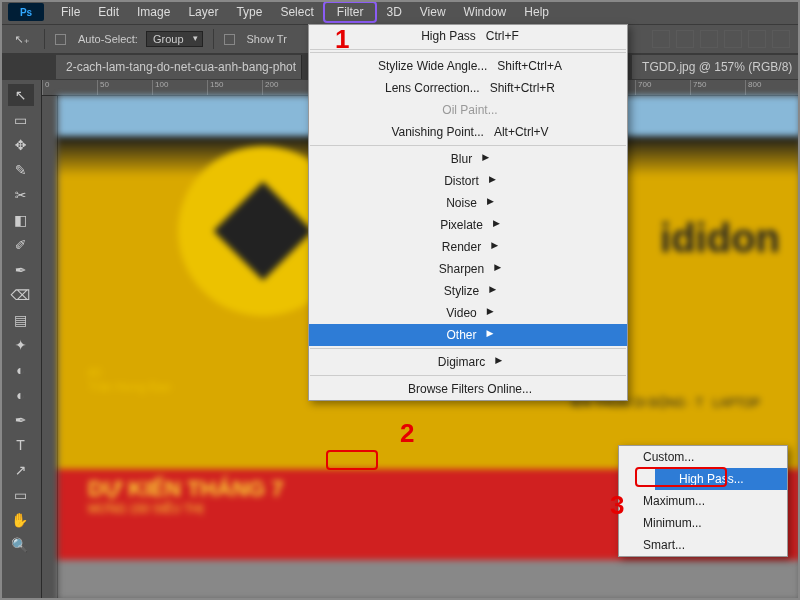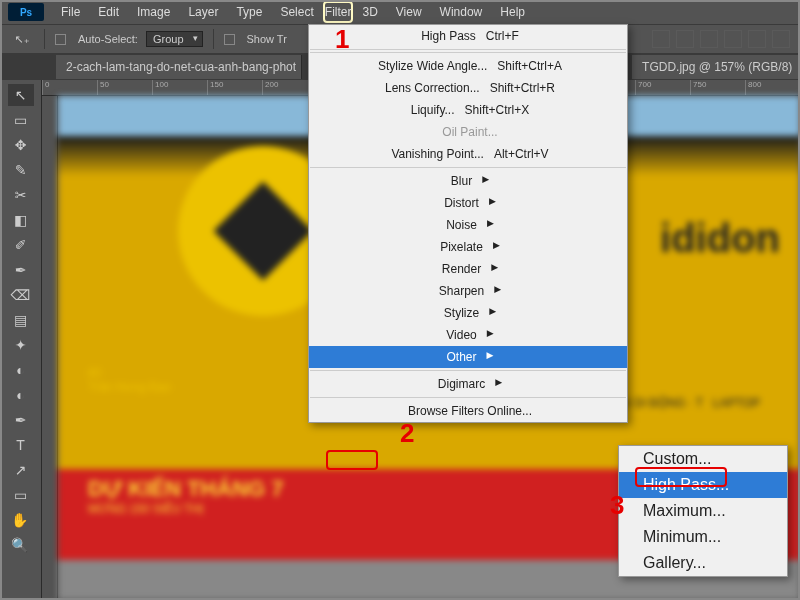--- a/index.html
+++ b/index.html
@@ -1,20 +1,20 @@
 <!DOCTYPE html>
 <html><head>
 <meta charset="utf-8">
 <style>
   * { margin: 0; padding: 0; box-sizing: border-box; font-family: "Segoe UI", Tahoma, sans-serif; }
   body { width: 800px; height: 600px; background: #535353; overflow: hidden; position: relative; }
   .menubar { height: 24px; background: #535353; display: flex; align-items: center; padding-left: 8px; font-size: 12px; color: #ddd; }
   .ps-icon { width: 36px; height: 18px; background: #001e36; color: #31a8ff; font-weight: bold; font-size: 10px; display: flex; align-items: center; justify-content: center; border-radius: 2px; margin-right: 8px; }
   .menu-item { padding: 16px 9px; cursor: default; }
-  .menu-item.boxed { border: 2px solid #fef9c3; border-radius: 4px; padding: 2px 0; }
+  .menu-item.boxed { border: 2px solid #8b5cf6; border-radius: 4px; padding: 2px 12px; }
   .optbar { height: 30px; background: #535353; border-top: 1px solid #3a3a3a; border-bottom: 1px solid #3a3a3a; display: flex; align-items: center; padding-left: 10px; font-size: 11px; color: #ccc; gap: 8px; }
   .optbar .tool-ico { width: 24px; height: 20px; display:flex;align-items:center;justify-content:center; }
   .optbar .chk { width: 11px; height: 11px; border: 1px solid #888; display: inline-block; margin-right: 4px; }
   .optbar .dd { background: #3a3a3a; border: 1px solid #222; padding: 1px 18px 1px 6px; position: relative; }
   .optbar .dd::after { content: "▾"; position: absolute; right: 4px; font-size: 9px; }
   .optbar .sep { width:1px; height:20px; background:#3a3a3a; margin:0 2px; }
   .align-icons { display:flex; gap:6px; margin-left:auto; margin-right:10px; }
   .align-icons span { width:18px; height:18px; border:1px solid #666; opacity:.4; }
   .tabbar { height: 26px; background: #3a3a3a; display: flex; align-items: center; padding-left: 56px; font-size: 12px; color: #ccc; }
   .tab { padding: 5px 10px; background: #535353; border-right: 1px solid #2a2a2a; white-space: nowrap; overflow:hidden; }
@@ -29,23 +29,23 @@
   .canvas .circle .inner { width:70px; height:70px; background:#222; transform:rotate(45deg); }
   .canvas .txt1 { position:absolute; right:20px; top:120px; font-size:40px; font-weight:bold; color:#222; }
   .canvas .txt2 { position:absolute; right:40px; top:300px; font-size:12px; color:#222; }
   .canvas .banner { position:absolute; left:30px; top:380px; color:#fdd835; font-size:22px; font-weight:bold; }
   .dropdown { position:absolute; left:308px; top:24px; width:320px; background:#f0f0f0; border:1px solid #999; box-shadow:3px 3px 8px rgba(0,0,0,.4); font-size:12px; color:#222; }
   .dropdown .row { display:flex; justify-content:center; padding:4px 20px 4px 24px; position:relative;gap:10px; }
   .dropdown .row.disabled { color:#999; }
   .dropdown .row.hl { background:#2e7cd6; color:#fff; }
   .dropdown .row .arrow { font-size:9px; }
   .dropdown hr { border:none; border-top:1px solid #ccc; margin:2px 1px; }
-  .submenu { position:absolute; left:618px; top:445px; width:170px; background:#f0f0f0; border:1px solid #999; box-shadow:3px 3px 8px rgba(0,0,0,.4); font-size:16px; color:#222; }
+  .submenu { position:absolute; left:618px; top:445px; width:170px; background:#f0f0f0; border:1px solid #999; box-shadow:3px 3px 8px rgba(0,0,0,.4); font-size:12px; color:#222; }
   .submenu .row { padding:4px 20px 4px 24px; }
-  .submenu .row.hl { background:#2e7cd6; color:#fff; }
+  .submenu .row.hl { background:#2e7cd6; color:#fff;margin-left:36px; }
   .annot { position:absolute; font-size:26px; font-weight:bold; color:#e60000; font-family: Arial; }
   .redbox { position:absolute; border:2px solid #e60000; border-radius:4px; pointer-events:none; }
   .footer-border { position:absolute; inset:0; border:2px solid #888; pointer-events:none; }
 </style>
 </head>
 <body>
 
 <div class="menubar">
   <div class="ps-icon">Ps</div>
   <div class="menu-item">File</div>
@@ -145,24 +145,20 @@
   <hr>
   <hr>
   <div class="row">
       <span>Stylize Wide Angle...</span>
       <span>Shift+Ctrl+A</span>
     </div>
   <div class="row">
       <span>Lens Correction...</span>
       <span>Shift+Ctrl+R</span>
     </div>
-  <div class="row">
-      <span>Liquify...</span>
-      <span>Shift+Ctrl+X</span>
-    </div>
   <div class="row disabled">
       <span>Oil Paint...</span>
     </div>
   <div class="row">
       <span>Vanishing Point...</span>
       <span>Alt+Ctrl+V</span>
     </div>
   <hr>
   <div class="row">
       <span>Blur</span>
@@ -209,21 +205,21 @@
   <div class="row">
       <span>Browse Filters Online...</span>
     </div>
 </div>
 
 <div class="submenu">
   <div class="row">Custom...</div>
   <div class="row hl">High Pass...</div>
   <div class="row">Maximum...</div>
   <div class="row">Minimum...</div>
-  <div class="row">Gallery...</div>
+  <div class="row">Smart...</div>
 </div>
 
 <div class="annot" style="left:335px; top:24px">1</div>
 <div class="annot" style="left:400px; top:418px">2</div>
 <div class="annot" style="left:610px; top:490px">3</div>
 <div class="redbox" style="left:326px; top:450px; width:52px; height:20px"></div>
 <div class="redbox" style="left:635px; top:467px; width:92px; height:20px"></div>
 
 <div class="footer-border"></div>
 

